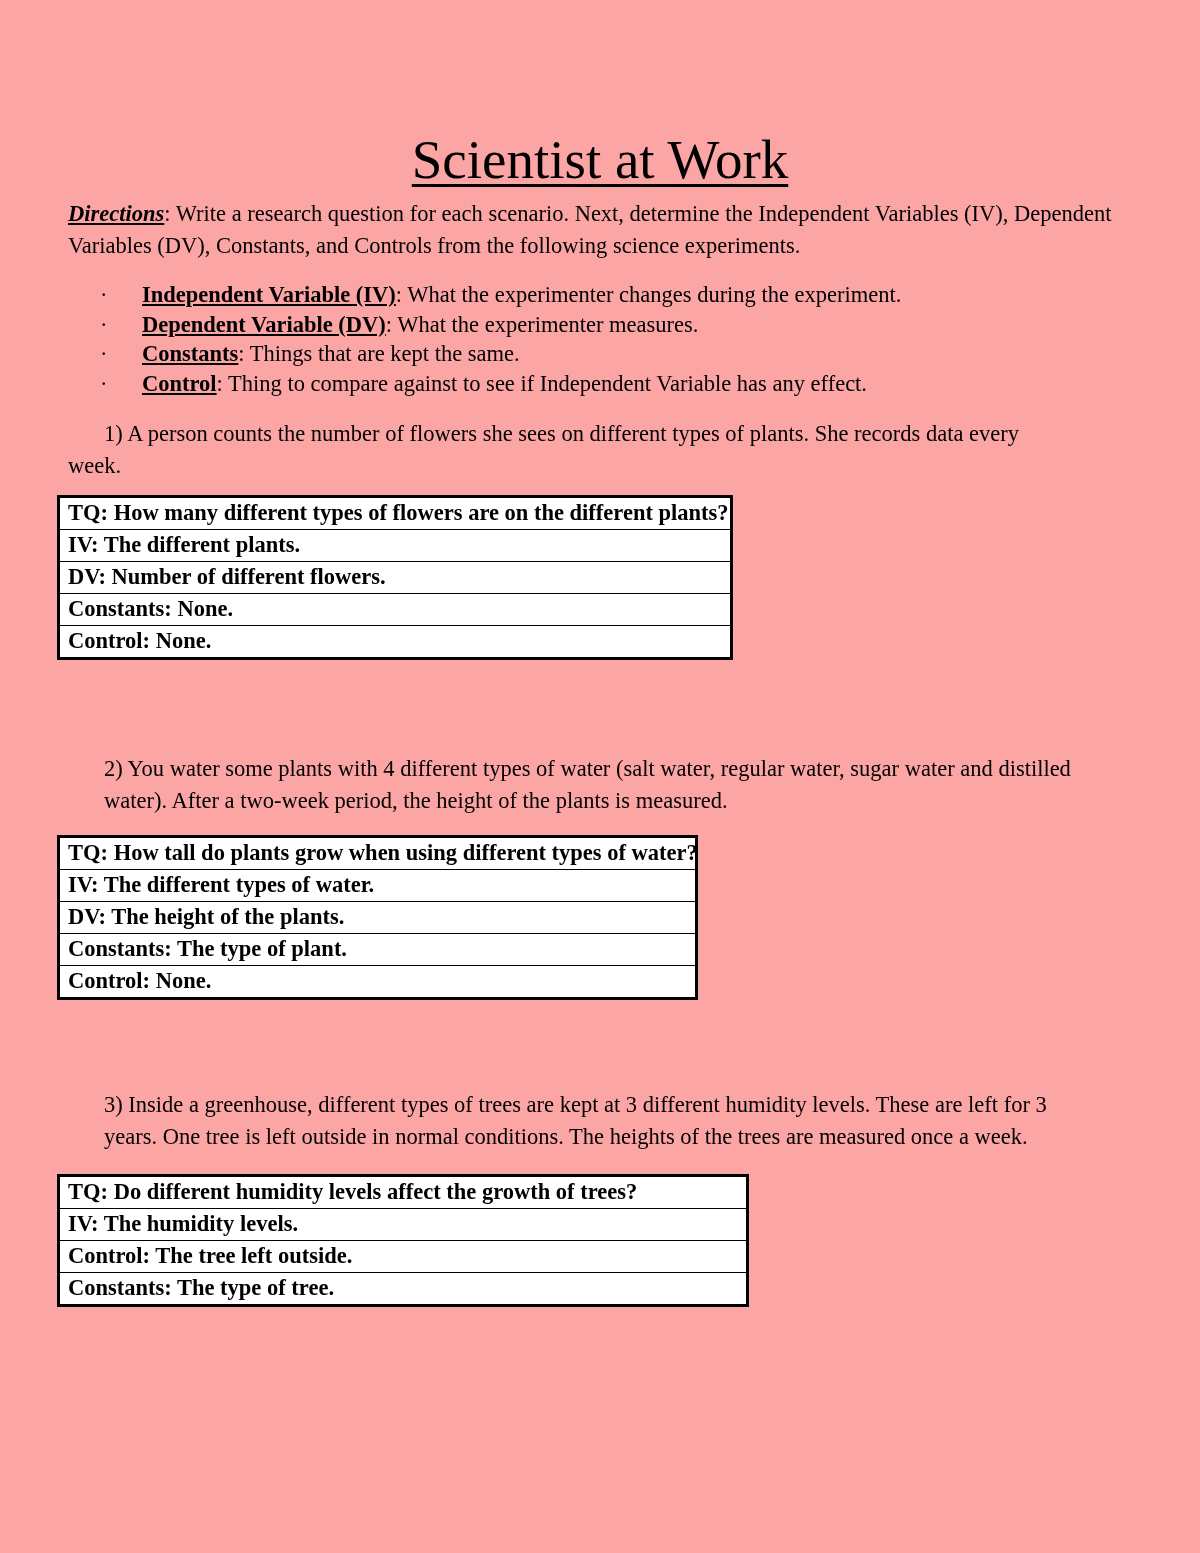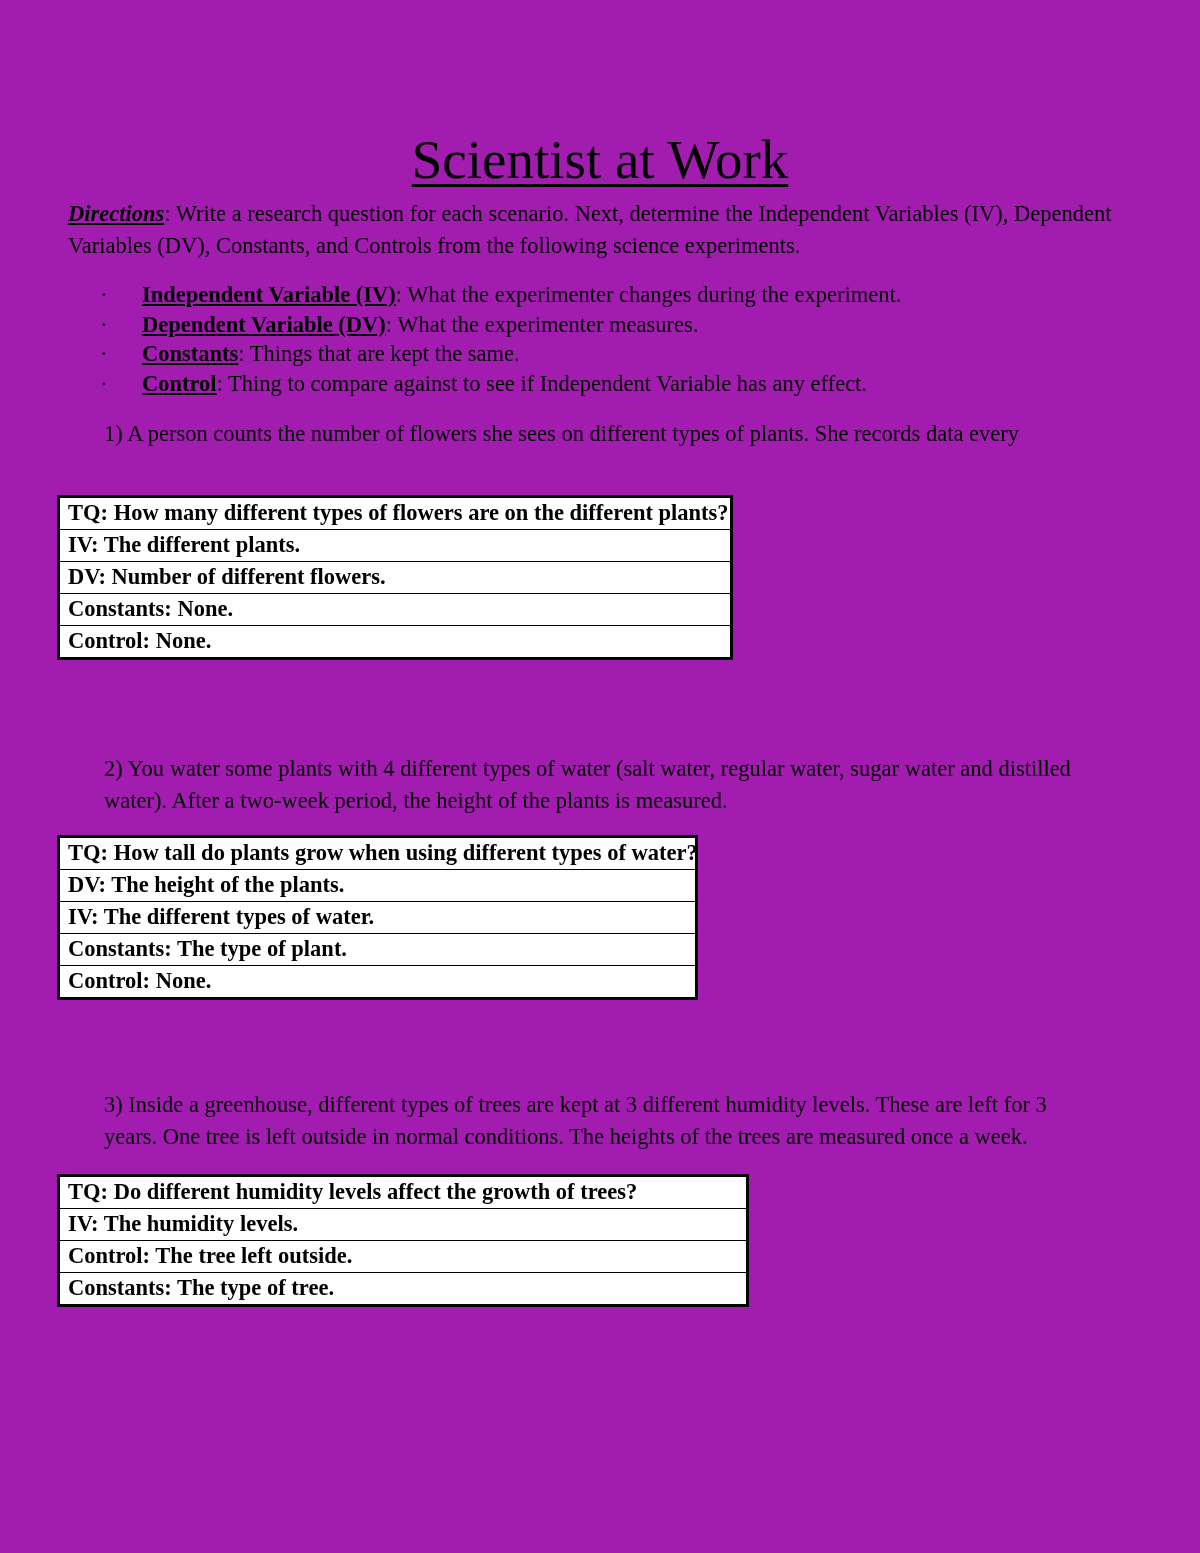--- a/index.html
+++ b/index.html
@@ -12,21 +12,21 @@
     height: 1553px;
     font-family: "Liberation Serif", "DejaVu Serif", serif;
     color: #000000;
     position: relative;
     overflow: hidden;
   }
   .page {
     position: relative;
     width: 1200px;
     height: 1553px;
-    background: #a21caf;
+    background: #fca5a5;
   }
 
   
   .doc-title {
     position: absolute;
     left: 0;
     top: 92px;
     width: 1200px;
     text-align: center;
     font-size: 55px;
@@ -160,20 +160,21 @@
 
     <div class="def-row">
       <span class="def-bullet">·</span>
       <span class="def-body"><span class="def-term">Control</span><span>:  Thing to compare against to see if Independent Variable has any effect.</span></span>
     </div>
 
   </div>
 
   <div class="scenario sc1">
     <div class="sc-line sc-first">1)   A person counts the number of flowers she sees on different types of plants.  She records data every</div>
+    <div class="sc-line sc-cont">week.</div>
   </div>
 
   <table class="ans-table tbl1">
     <tbody>
       <tr>
           <td>TQ: How many different types of flowers are on the different plants?</td>
         </tr>
       <tr>
           <td>IV: The different plants.</td>
         </tr>
@@ -193,24 +194,24 @@
     <div class="sc-line sc-first">2)   You water some plants with 4 different types of water (salt water, regular water, sugar water and distilled</div>
     <div class="sc-line sc-cont">water). After a two-week period, the height of the plants is measured.</div>
   </div>
 
   <table class="ans-table tbl2">
     <tbody>
       <tr>
           <td>TQ: How tall do plants grow when using different types of water?</td>
         </tr>
       <tr>
+          <td>IV: The different types of water.</td>
+        </tr>
+      <tr>
           <td>DV: The height of the plants.</td>
-        </tr>
-      <tr>
-          <td>IV: The different types of water.</td>
         </tr>
       <tr>
           <td>Constants: The type of plant.</td>
         </tr>
       <tr>
           <td>Control: None.</td>
         </tr>
     </tbody>
   </table>
 

